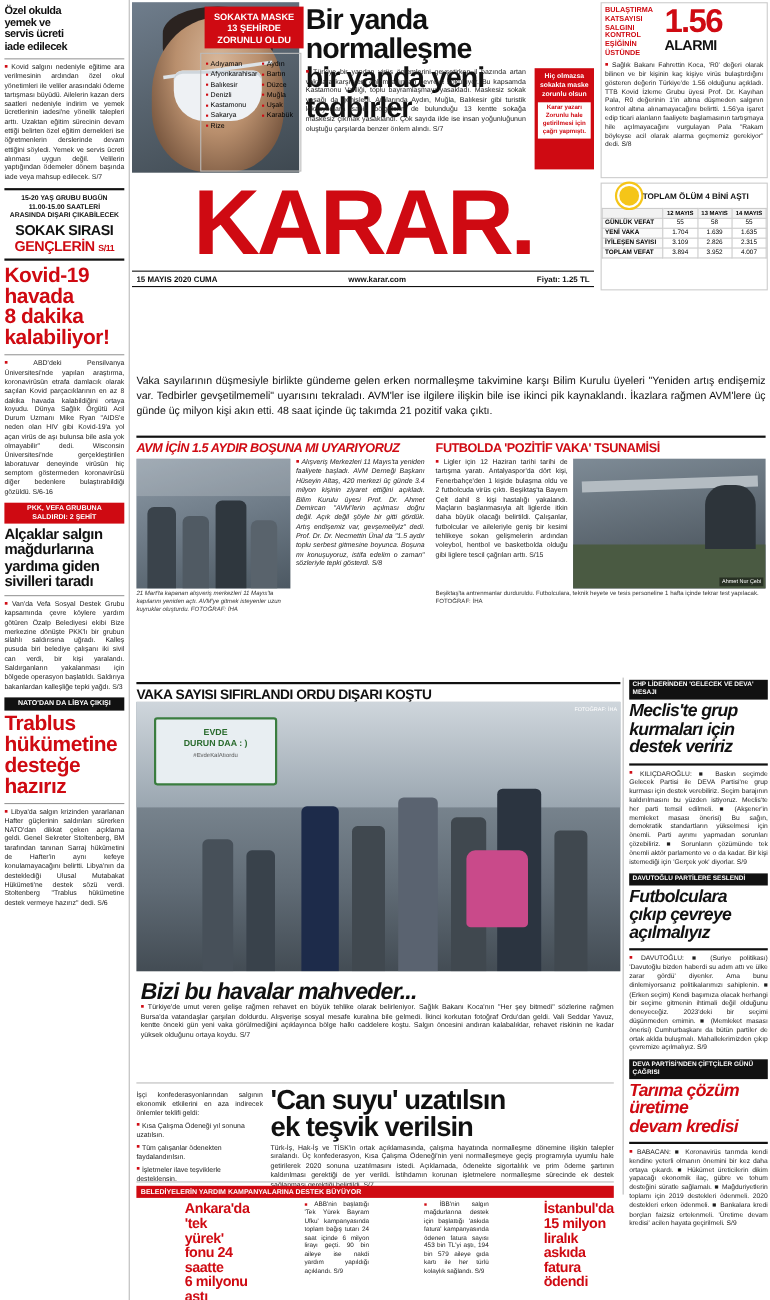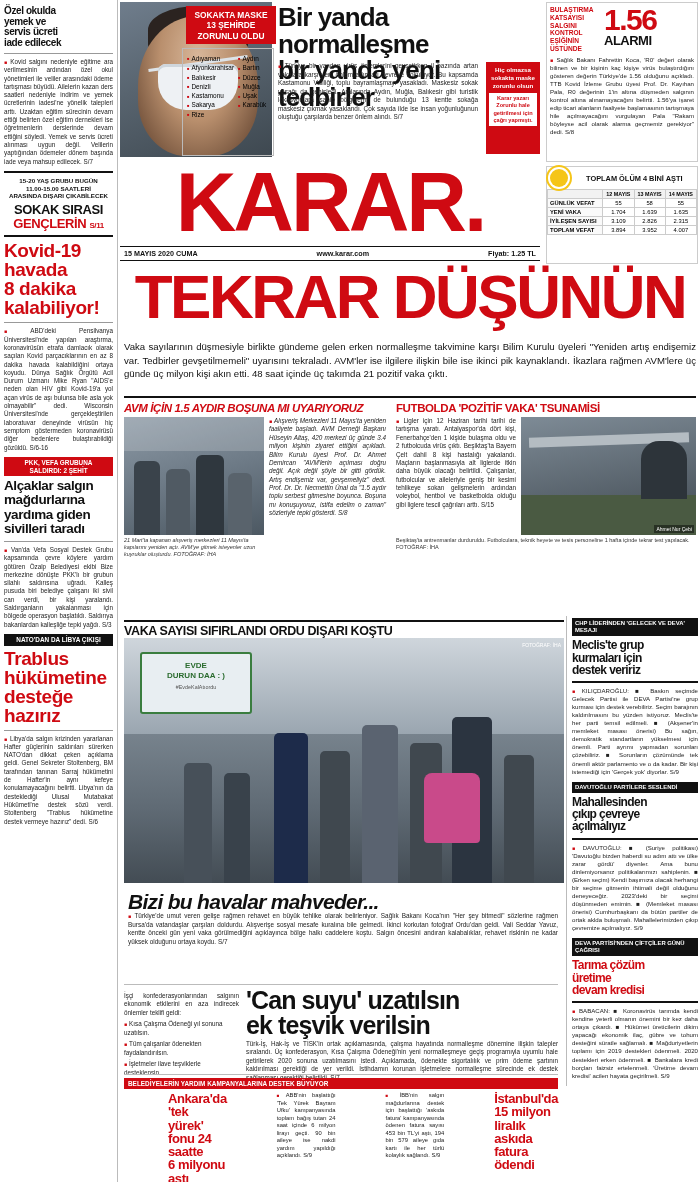--- a/index.html
+++ b/index.html
@@ -114,21 +114,21 @@
     display:flex; justify-content:space-between; align-items:center;
     font-size:7.2px; font-weight:bold; color:#111; border-top:1px solid #111;
     border-bottom:1px solid #111; padding:2px 4px; margin-top:2px;
   }
 
   
   .stats-box {
     position:absolute; left:546px; top:166px; width:152px; height:98px;
     border:1px solid #ccc;
   }
-  .sun-row { display:flex; align-items:center; gap:18px; padding:2px 3px; }
+  .sun-row { display:flex; align-items:center; gap:3px; padding:2px 3px;justify-content:center; }
   .sun { width:18px; height:18px; border-radius:50%; background:#f5c518;
          box-shadow:0 0 0 2px #fff, 0 0 0 4px #f5c518; flex:none; }
   .stats-title { font-size:7.4px; font-weight:bold; color:#111; text-align:center; }
   table.stats { width:100%; border-collapse:collapse; font-size:5.8px; }
   table.stats th, table.stats td { border:1px solid #ccc; padding:1px 2px; text-align:center; }
   table.stats th { background:#f2f2f2; font-weight:bold; font-size:5.4px; }
   table.stats td.lbl { text-align:left; font-weight:bold; background:#fafafa; }
 
   
   .main-headline {
@@ -191,22 +191,22 @@
   }
   .bizi-body .b::before { content:"■"; color:#cf0a12; font-size:5px; margin-right:2px; vertical-align:middle;}
 
   
   .rcol { position:absolute; left:572px; width:126px; }
   .rtag {
     background:#111; color:#fff; font-size:5.9px; font-weight:bold;
     padding:2px 3px; line-height:1.2; margin-bottom:3px;
   }
   .rtitle {
-    font-size:12px; font-weight:bold; color:#111; line-height:1.03;
-    letter-spacing:-0.6px; margin-bottom:3px;
+    font-size:16px; font-weight:bold; color:#111; line-height:1.03;
+    letter-spacing:-0.6px; margin-bottom:3px;font-style:italic;
   }
   .rtitle.red { color:#cf0a12; }
   .rbody { font-size:6.1px; line-height:1.32; color:#222; text-align:justify; }
   .rbody .b::before { content:"■"; color:#cf0a12; font-size:5px; margin-right:2px; vertical-align:middle;}
   .rrule { border-top:2px solid #111; margin:5px 0 4px; }
 
   
   .bot-left { position:absolute; left:124px; top:992px; width:115px; }
   .bot-head {
     font-size:6.3px; line-height:1.33; color:#222; text-align:justify;
@@ -413,21 +413,20 @@
         <tr>
           <td class="lbl">TOPLAM VEFAT</td>
           <td>3.894</td>
           <td>3.952</td>
           <td>4.007</td>
         </tr>
       </tbody>
     </table>
   </div>
 
-  <div class="main-headline">TEKRAR DÜŞÜNÜN</div>
   <div class="main-deck">Vaka sayılarının düşmesiyle birlikte gündeme gelen erken normalleşme takvimine karşı Bilim Kurulu üyeleri "Yeniden artış endişemiz var. Tedbirler gevşetilmemeli" uyarısını tekraladı. AVM'ler ise ilgilere ilişkin bile ise ikinci pik kaynaklandı. İkazlara rağmen AVM'lere üç günde üç milyon kişi akın etti. 48 saat içinde üç takımda 21 pozitif vaka çıktı.</div>
   <div class="deck-rule"></div>
 
   <div class="sub-left">
     <div class="sub-title">AVM İÇİN 1.5 AYDIR BOŞUNA MI UYARIYORUZ</div>
     <div style="display:flex;gap:5px">
       <div class="photo-block" style="width:140px;height:118px">
         <div style="position:absolute;left:10px;bottom:0;width:26px;height:74px;background:#3a434b;border-radius:6px 6px 0 0"></div>
         <div style="position:absolute;left:42px;bottom:0;width:24px;height:66px;background:#505a63;border-radius:6px 6px 0 0"></div>
         <div style="position:absolute;left:72px;bottom:0;width:28px;height:80px;background:#2f373e;border-radius:6px 6px 0 0"></div>
@@ -493,21 +492,21 @@
     <div class="rtitle">
       <span>Meclis'te grup</span><br>
       <span>kurmaları için</span><br>
       <span>destek veririz</span>
     </div>
     <div class="rrule"></div>
     <div class="rbody"><span class="b">KILIÇDAROĞLU: ■ Baskın seçimde Gelecek Partisi ile DEVA Partisi'ne grup kurması için destek verebiliriz. Seçim barajının kaldırılmasını bu yüzden istiyoruz. Meclis'te her parti temsil edilmeli. ■ (Akşener'in memleket masası önerisi) Bu sağın, demokratik standartların yükselmesi için önemli. Parti ayrımı yapmadan sorunları çözebiliriz. ■ Sorunların çözümünde tek önemli aktör parlamento ve o da kadar. Bir kişi istemediği için 'Gerçek yok' diyorlar. S/9</span></div>
 
     <div class="rtag" style="margin-top:6px">DAVUTOĞLU PARTİLERE SESLENDİ</div>
     <div class="rtitle">
-      <span>Mahallesinden</span><br>
+      <span>Futbolculara</span><br>
       <span>çıkıp çevreye</span><br>
       <span>açılmalıyız</span>
     </div>
     <div class="rrule"></div>
     <div class="rbody"><span class="b">DAVUTOĞLU: ■ (Suriye politikası) 'Davutoğlu bizden haberdi su adım attı ve ülke zarar gördü' diyenler. Ama bunu dinlemiyorsanız politikalarımızı sahiplenin. ■ (Erken seçim) Kendi başımıza olacak herhangi bir seçime gitmenin ihtimali değil olduğunu deneyeceğiz. 2023'deki bir seçimi düşünmeden emimin. ■ (Memleket masası önerisi) Cumhurbaşkanı da bütün partiler de ortak aklda buluşmalı. Mahallelerimizden çıkıp çevremize açılmalıyız. S/9</span></div>
 
     <div class="rtag" style="margin-top:6px">DEVA PARTİSİ'NDEN ÇİFTÇİLER GÜNÜ ÇAĞRISI</div>
     <div class="rtitle red">
       <span>Tarıma çözüm</span><br>
       <span>üretime</span><br>

